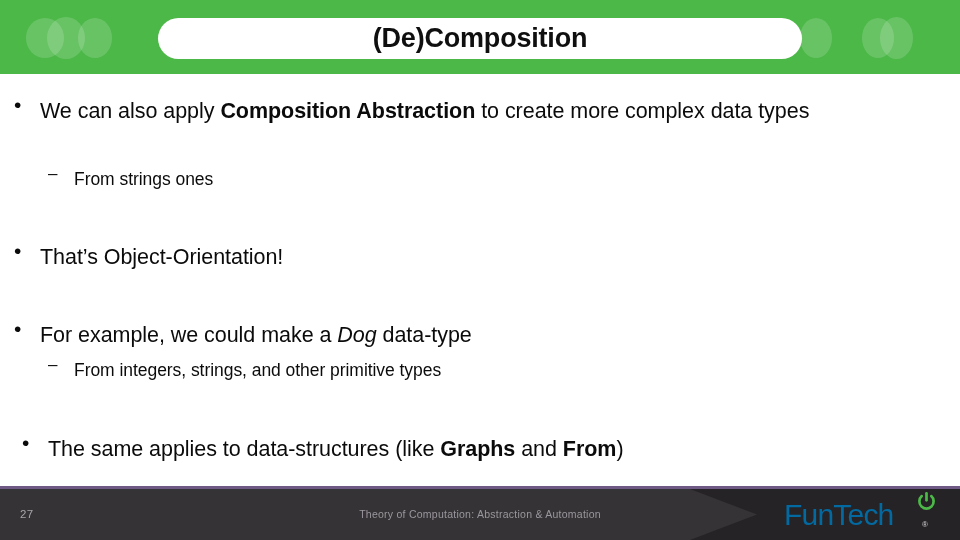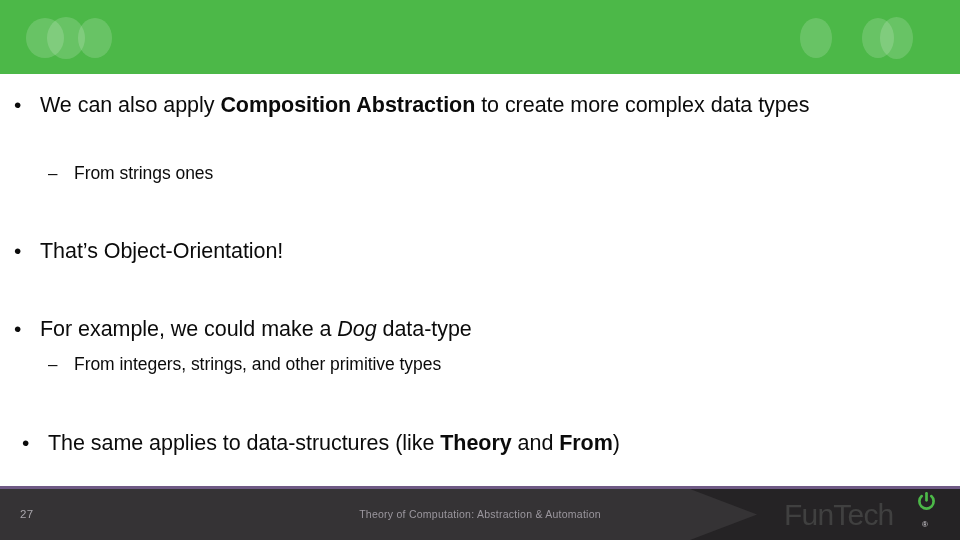--- a/index.html
+++ b/index.html
@@ -81,20 +81,21 @@
     align-items: flex-start;
   }
   .bullet .marker {
     flex: 0 0 auto;
     color: #0b0b0b;
     text-align: left;
   }
   .bullet .btext {
     flex: 1 1 auto;
     color: #0b0b0b;
+    margin-top: 6px;
   }
 
   
   .lvl1 {
     left: 14px;
     width: 934px;
   }
   .lvl1 .marker {
     width: 26px;
     font-size: 21px;
@@ -187,21 +188,21 @@
     width: 165px;
     height: 46px;
   }
   .logo-word {
     position: absolute;
     left: 0;
     top: 8px;
     font-family: "Liberation Sans", sans-serif;
     font-size: 30px;
     font-weight: 400;
-    color: #404040;
+    color: #0369a1;
     letter-spacing: -0.8px;
     line-height: 1;
     white-space: nowrap;
   }
   .logo-power {
     position: absolute;
     left: 133px;
     top: 0px;
     width: 19px;
     height: 19px;
@@ -220,20 +221,23 @@
 <div class="slide">
 
   <div class="header">
     <span class="deco deco-a"></span>
     <span class="deco deco-b"></span>
     <span class="deco deco-c"></span>
     <span class="deco deco-d"></span>
     <span class="deco deco-e"></span>
     <span class="deco deco-f"></span>
 
+    <div class="title-pill">
+      <span class="title-text">(De)Composition</span>
+    </div>
   </div>
 
   <div class="body">
 
     <div class="bullet lvl1 b1">
       <span class="marker">•</span>
       <span class="btext"><span>We can also apply </span><b>Composition Abstraction</b><span> to create more complex data types</span></span>
     </div>
 
     <div class="bullet lvl2 b2">
@@ -251,21 +255,21 @@
       <span class="btext"><span>For example, we could make a </span><i>Dog</i><span> data-type</span></span>
     </div>
 
     <div class="bullet lvl2 b5">
       <span class="marker">–</span>
       <span class="btext">From integers, strings, and other primitive types</span>
     </div>
 
     <div class="bullet lvl1 b6">
       <span class="marker">•</span>
-      <span class="btext"><span>The same applies to data-structures (like </span><b>Theory</b><span> and </span><b>From</b><span>)</span></span>
+      <span class="btext"><span>The same applies to data-structures (like </span><b>Graphs</b><span> and </span><b>From</b><span>)</span></span>
     </div>
 
   </div>
 
   <div class="footer">
     <div class="footer-rule"></div>
     <div class="footer-left"></div>
   </div>
 
   <div class="page-num">27</div>

